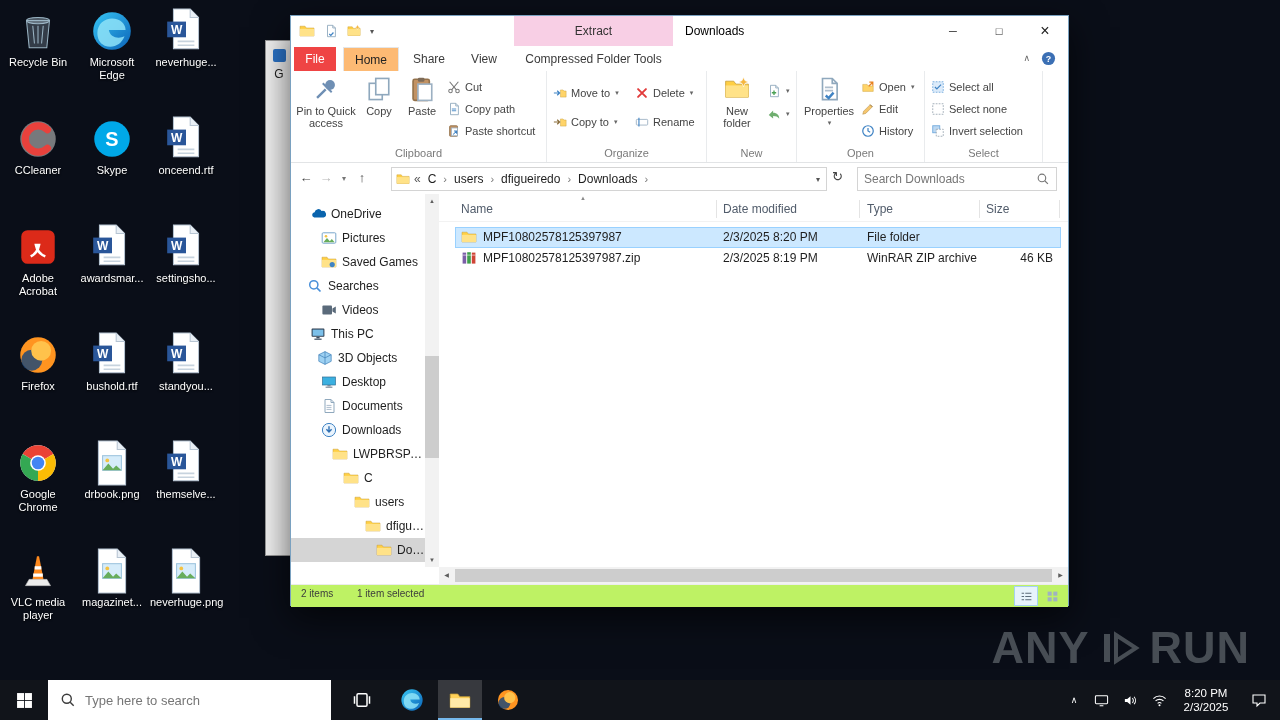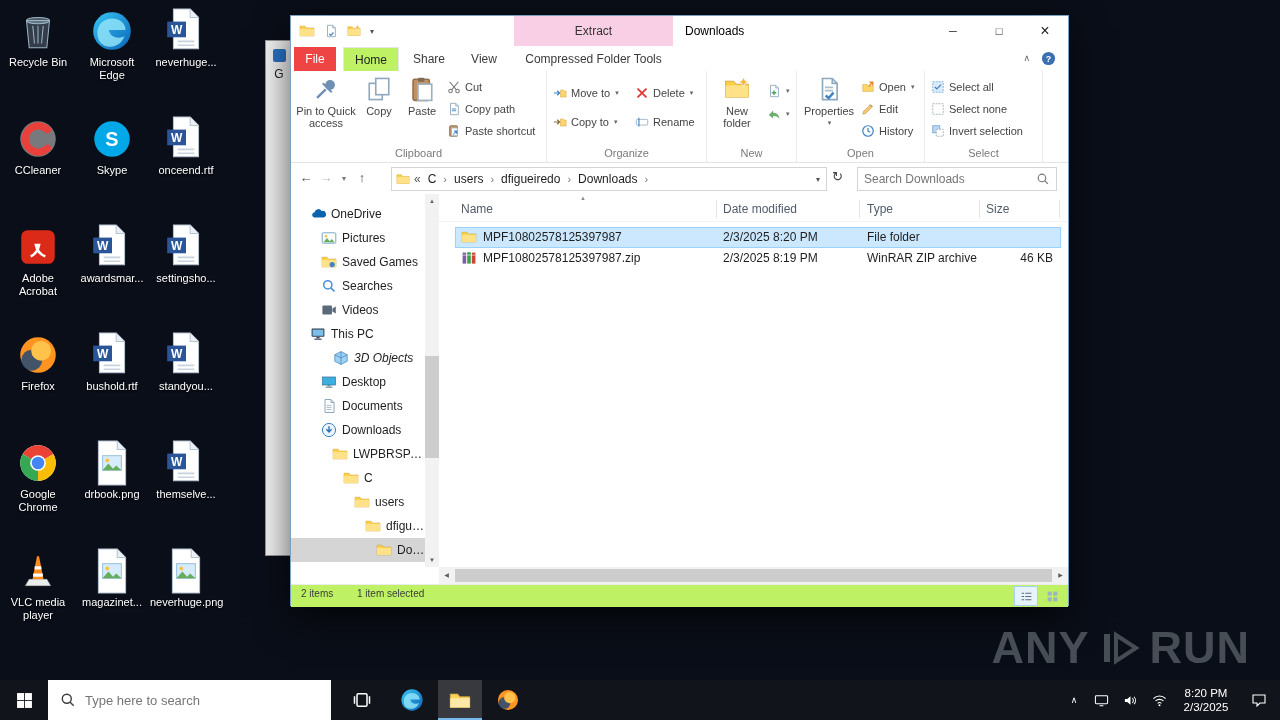--- a/index.html
+++ b/index.html
@@ -26,21 +26,21 @@
 .qat-arrow{font-size:8px;color:#555}
 .extract-band{position:absolute;left:223px;top:0;width:159px;height:30px;background:#f8cfe5;text-align:center;line-height:30px;font-size:12px;color:#333}
 .win-title{position:absolute;left:394px;top:0;line-height:30px;font-size:12px;color:#000}
 .winbtns{position:absolute;right:0;top:0;display:flex}
 .wbtn{width:46px;height:30px;text-align:center;line-height:30px;font-size:11px;color:#222}
 .wbtn.close{font-size:16px}
 
 .tabrow{position:absolute;left:0;top:30px;width:100%;height:25px;background:#fff}
 .file-btn{position:absolute;left:3px;top:1px;width:42px;height:24px;background:#ef4444;color:#fff;font-size:12px;text-align:center;line-height:24px}
 .tab{position:absolute;top:1px;height:24px;font-size:12px;color:#3b3b3b;text-align:center;line-height:24px}
-.tab.active{background:#bef264;border:1px solid #e4e6e8;border-bottom:none;color:#222}
+.tab.active{background:#fdba74;border:1px solid #e4e6e8;border-bottom:none;color:#222}
 .ribbon-collapse{position:absolute;right:38px;top:7px;font-size:9px;color:#666}
 .help-ic{position:absolute;right:12px;top:5px;width:15px;height:15px}
 
 .ribbon{position:absolute;left:0;top:55px;width:100%;height:92px;background:#fff;border-bottom:1px solid #e2e4e6}
 .rgroup{position:absolute;top:0;height:91px;border-right:1px solid #e9ebed}
 .rgroup-label{position:absolute;bottom:3px;left:0;width:100%;text-align:center;font-size:11px;color:#7a7a7a}
 .rbtn-lg{position:absolute;top:5px;display:flex;flex-direction:column;align-items:center;font-size:11px;color:#444;line-height:12px;text-align:center}
 .ic26{width:26px;height:26px;margin-bottom:3px;flex:none}
 .rbtn-sm{position:absolute;display:flex;align-items:center;gap:4px;font-size:11px;color:#444;height:20px;white-space:nowrap}
 .darr{font-size:7px;color:#666;margin-left:1px}
@@ -562,21 +562,21 @@
           <span class="lbl">Pictures</span>
         </div>
         <div class="nitem" style="padding-left: 30px;">
           <span class="ic16"><svg viewBox="0 0 16 16" width="100%" height="100%" xmlns="http://www.w3.org/2000/svg">
               <path d="M1 3.2h5l1.3 1.8H15v8H1z" fill="#ffcf43" stroke="#c99f37" stroke-width=".5"></path>
               <path d="M1 5.8h14v7.2H1z" fill="#ffe288"></path>
               <circle cx="11.2" cy="10.6" r="2.6" fill="#3f83c4"></circle>
             </svg></span>
           <span class="lbl">Saved Games</span>
         </div>
-        <div class="nitem" style="padding-left: 30px;">
+        <div class="nitem" style="padding-left: 16px;">
           <span class="ic16"><svg viewBox="0 0 16 16" width="100%" height="100%" xmlns="http://www.w3.org/2000/svg">
               <circle cx="6.8" cy="6.8" r="4.1" fill="none" stroke="#4a90d9" stroke-width="1.5"></circle>
               <path d="M9.9 9.9l3.6 3.6" stroke="#4a90d9" stroke-width="1.7"></path>
             </svg></span>
           <span class="lbl">Searches</span>
         </div>
         <div class="nitem" style="padding-left: 30px;">
           <span class="ic16"><svg viewBox="0 0 16 16" width="100%" height="100%" xmlns="http://www.w3.org/2000/svg">
               <rect x="1.4" y="3.6" width="9.6" height="8.8" rx="1" fill="#5a6a7a"></rect>
               <path d="M11.4 6.4l3.4-2v7.2l-3.4-2z" fill="#5a6a7a"></path>
@@ -585,21 +585,21 @@
         </div>
         <div class="nitem" style="padding-left: 19px;">
           <span class="ic16"><svg viewBox="0 0 16 16" width="100%" height="100%" xmlns="http://www.w3.org/2000/svg">
               <rect x="1.6" y="2.6" width="12.8" height="8.2" rx=".8" fill="#2e3d4f"></rect>
               <rect x="2.6" y="3.6" width="10.8" height="6.2" fill="#7cc0ea"></rect>
               <rect x="6.4" y="10.8" width="3.2" height="1.6" fill="#3c4f64"></rect>
               <rect x="4.4" y="12.6" width="7.2" height="1.2" fill="#3c4f64"></rect>
             </svg></span>
           <span class="lbl">This PC</span>
         </div>
-        <div class="nitem" style="padding-left: 42px; font-style: italic;">
+        <div class="nitem" style="padding-left: 26px;">
           <span class="ic16"><svg viewBox="0 0 16 16" width="100%" height="100%" xmlns="http://www.w3.org/2000/svg">
               <path d="M8 1.6l6.2 3.1v6.6L8 14.4l-6.2-3.1V4.7z" fill="#9ed1f2" stroke="#3e7fb8" stroke-width=".7"></path>
               <path d="M8 1.6v12.8M1.8 4.7L8 7.9l6.2-3.2" fill="none" stroke="#3e7fb8" stroke-width=".7"></path>
             </svg></span>
           <span class="lbl">3D Objects</span>
         </div>
         <div class="nitem" style="padding-left: 30px;">
           <span class="ic16"><svg viewBox="0 0 16 16" width="100%" height="100%" xmlns="http://www.w3.org/2000/svg">
               <rect x="1.6" y="3" width="12.8" height="8" fill="#3bb0e0" stroke="#2e6f96" stroke-width=".7"></rect>
               <rect x="6.4" y="11" width="3.2" height="1.4" fill="#7c8a99"></rect>

